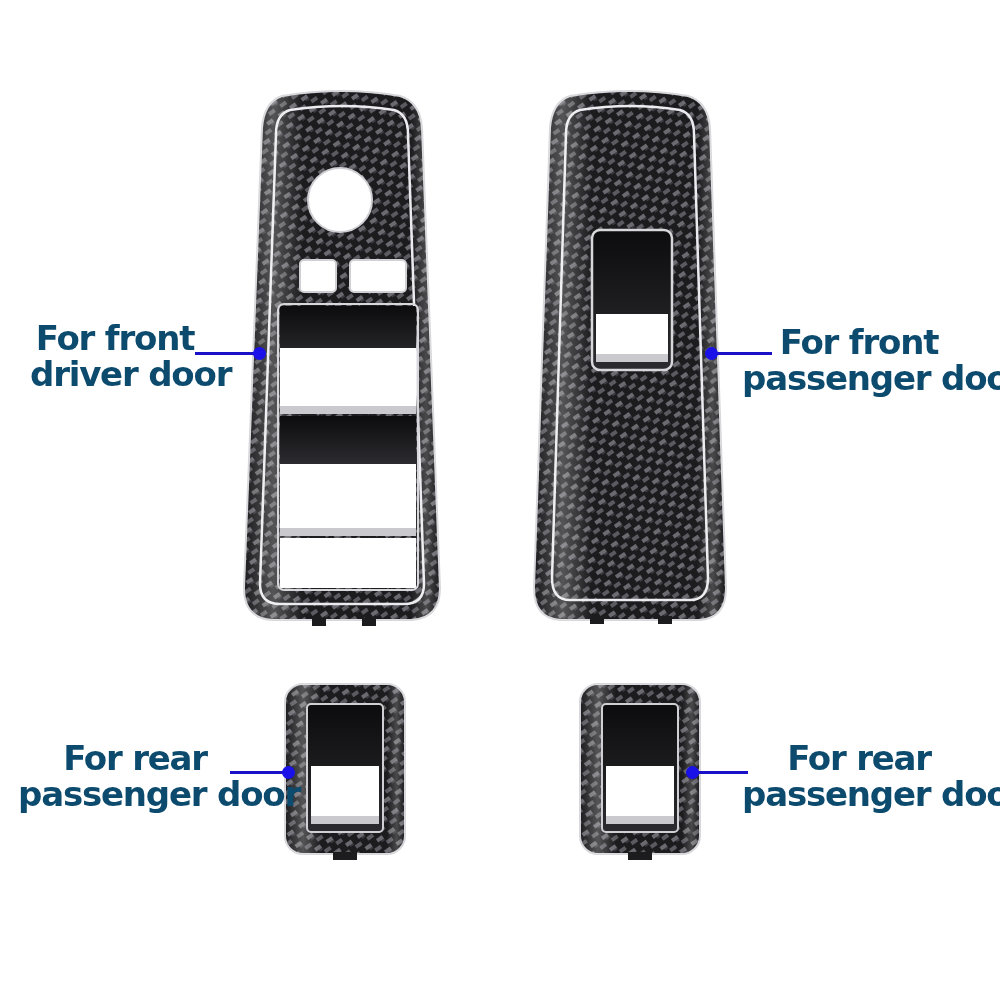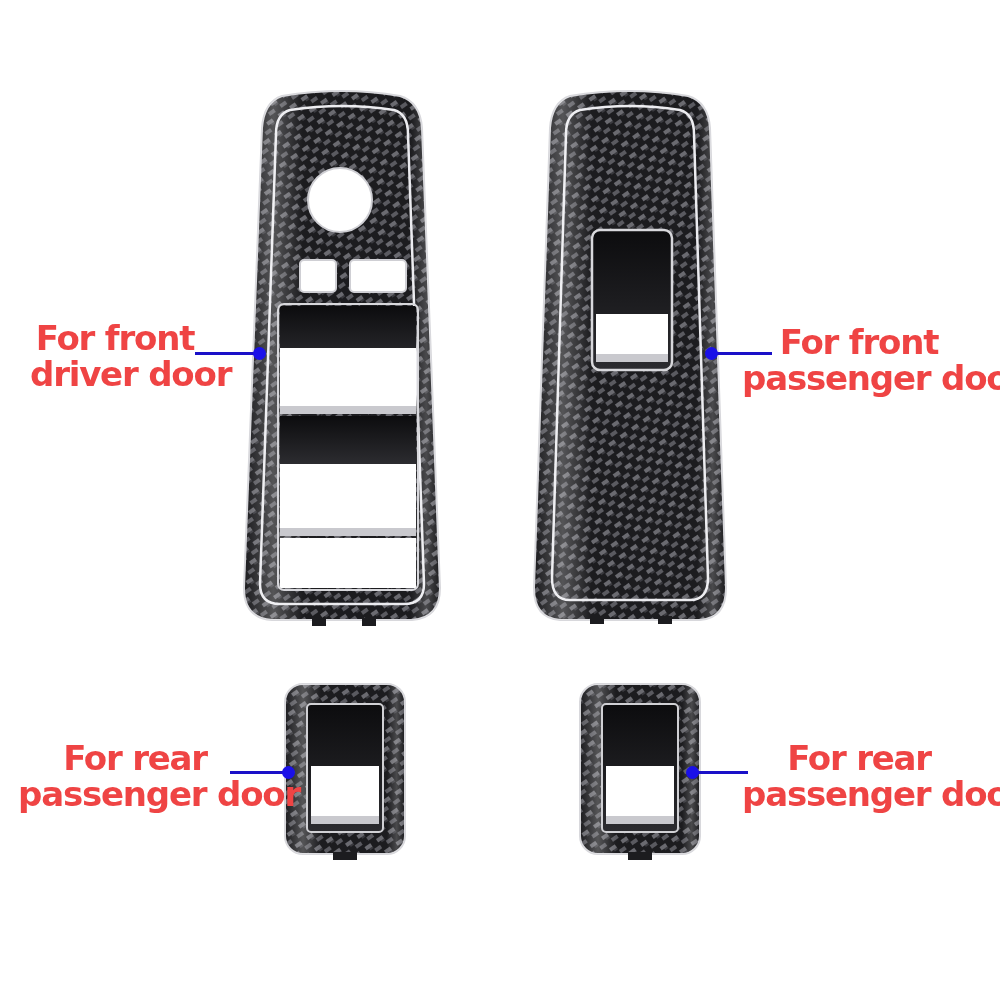--- a/index.html
+++ b/index.html
@@ -1,19 +1,19 @@
 <!DOCTYPE html>
 <html><head>
 <meta charset="utf-8">
 <style>
   html, body { margin:0; padding:0; background:#ffffff; }
   body { width:1000px; height:1000px; position:relative; overflow:hidden;
          font-family: "DejaVu Sans", "Liberation Sans", sans-serif; }
   .panel { position:absolute; }
-  .label { position:absolute; font-weight:bold; color:#ef4444; font-size:34px;
+  .label { position:absolute; font-weight:bold; color:#0c4a6e; font-size:34px;
            line-height:36px; letter-spacing:-1.2px; white-space:nowrap; }
   .label .line { display:block; }
   .leader { position:absolute; height:3px; background:#1a10c8; }
   .dot { position:absolute; width:13px; height:13px; border-radius:50%; background:#1a10e8; }
   svg { display:block; }
 </style>
 </head>
 <body>
 
 <svg width="0" height="0" style="position:absolute">

